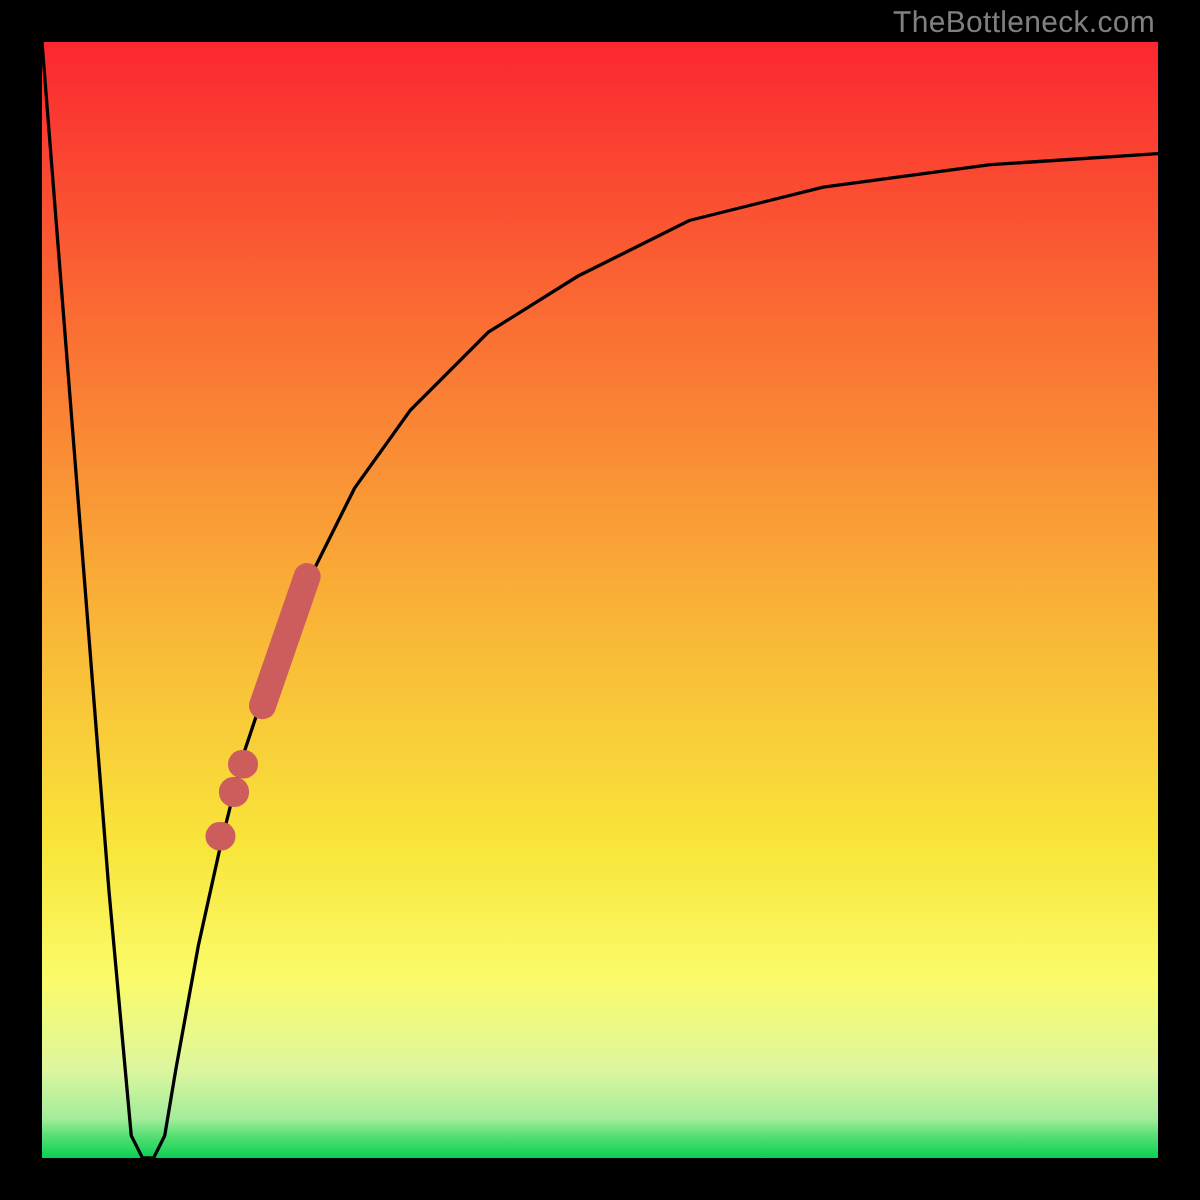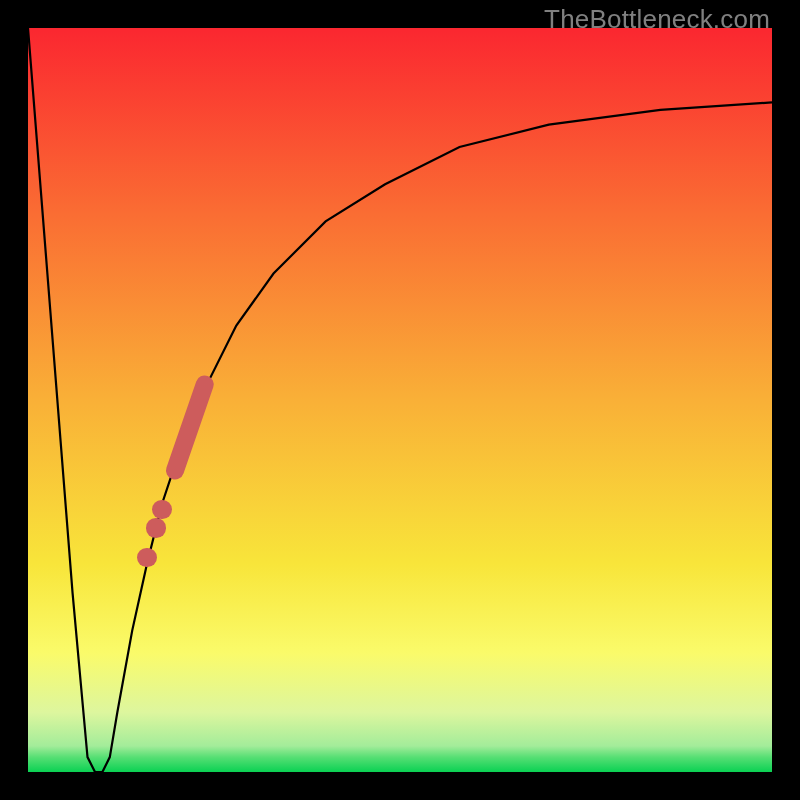--- a/index.html
+++ b/index.html
@@ -35,21 +35,21 @@
   }
   .curve {
     position: absolute;
     inset: 0;
   }
   .watermark {
     position: absolute;
     top: 4px;
     right: 30px;
     color: #808080;
-    font-size: 26px;
+    font-size: 20px;
     letter-spacing: 0.2px;
   }
   .marker {
     position: absolute;
     background: #cd5c5c;
     border-radius: 50%;
   }
 </style>
 </head>
 <body>

